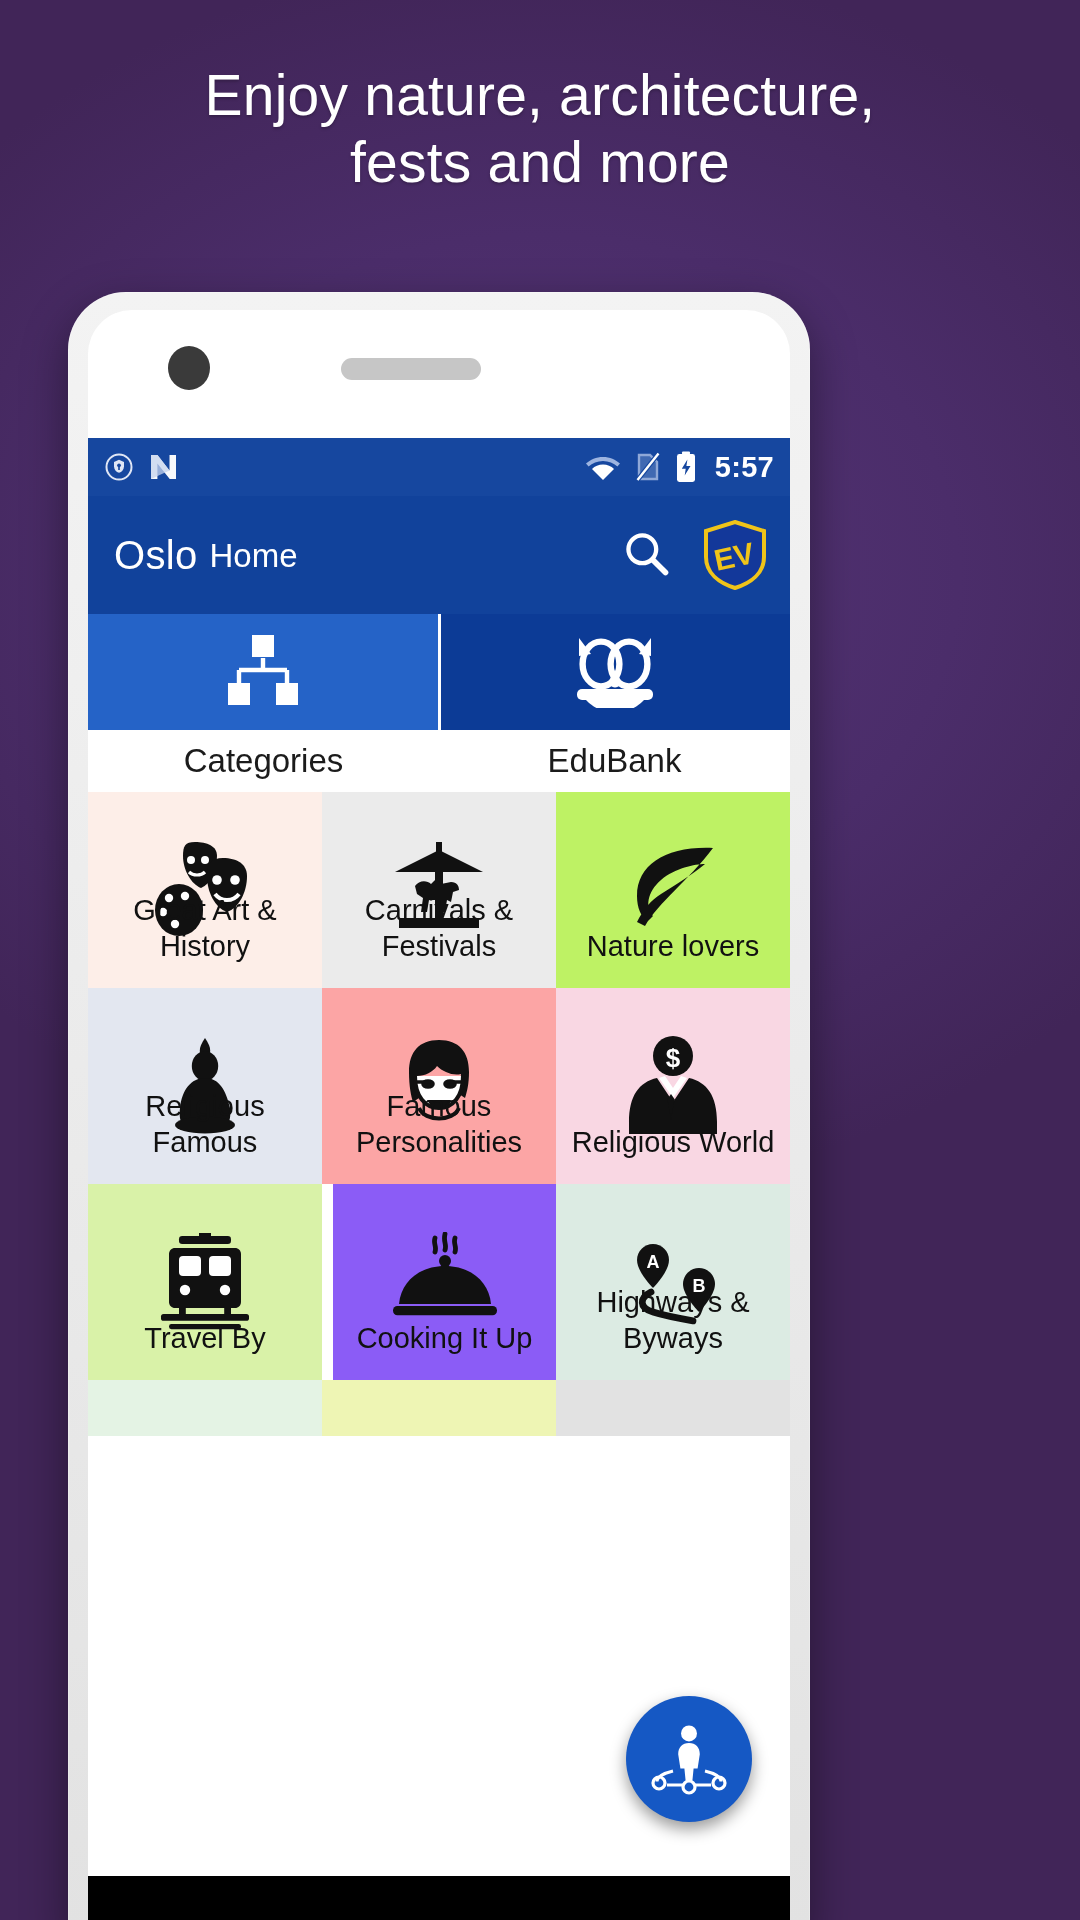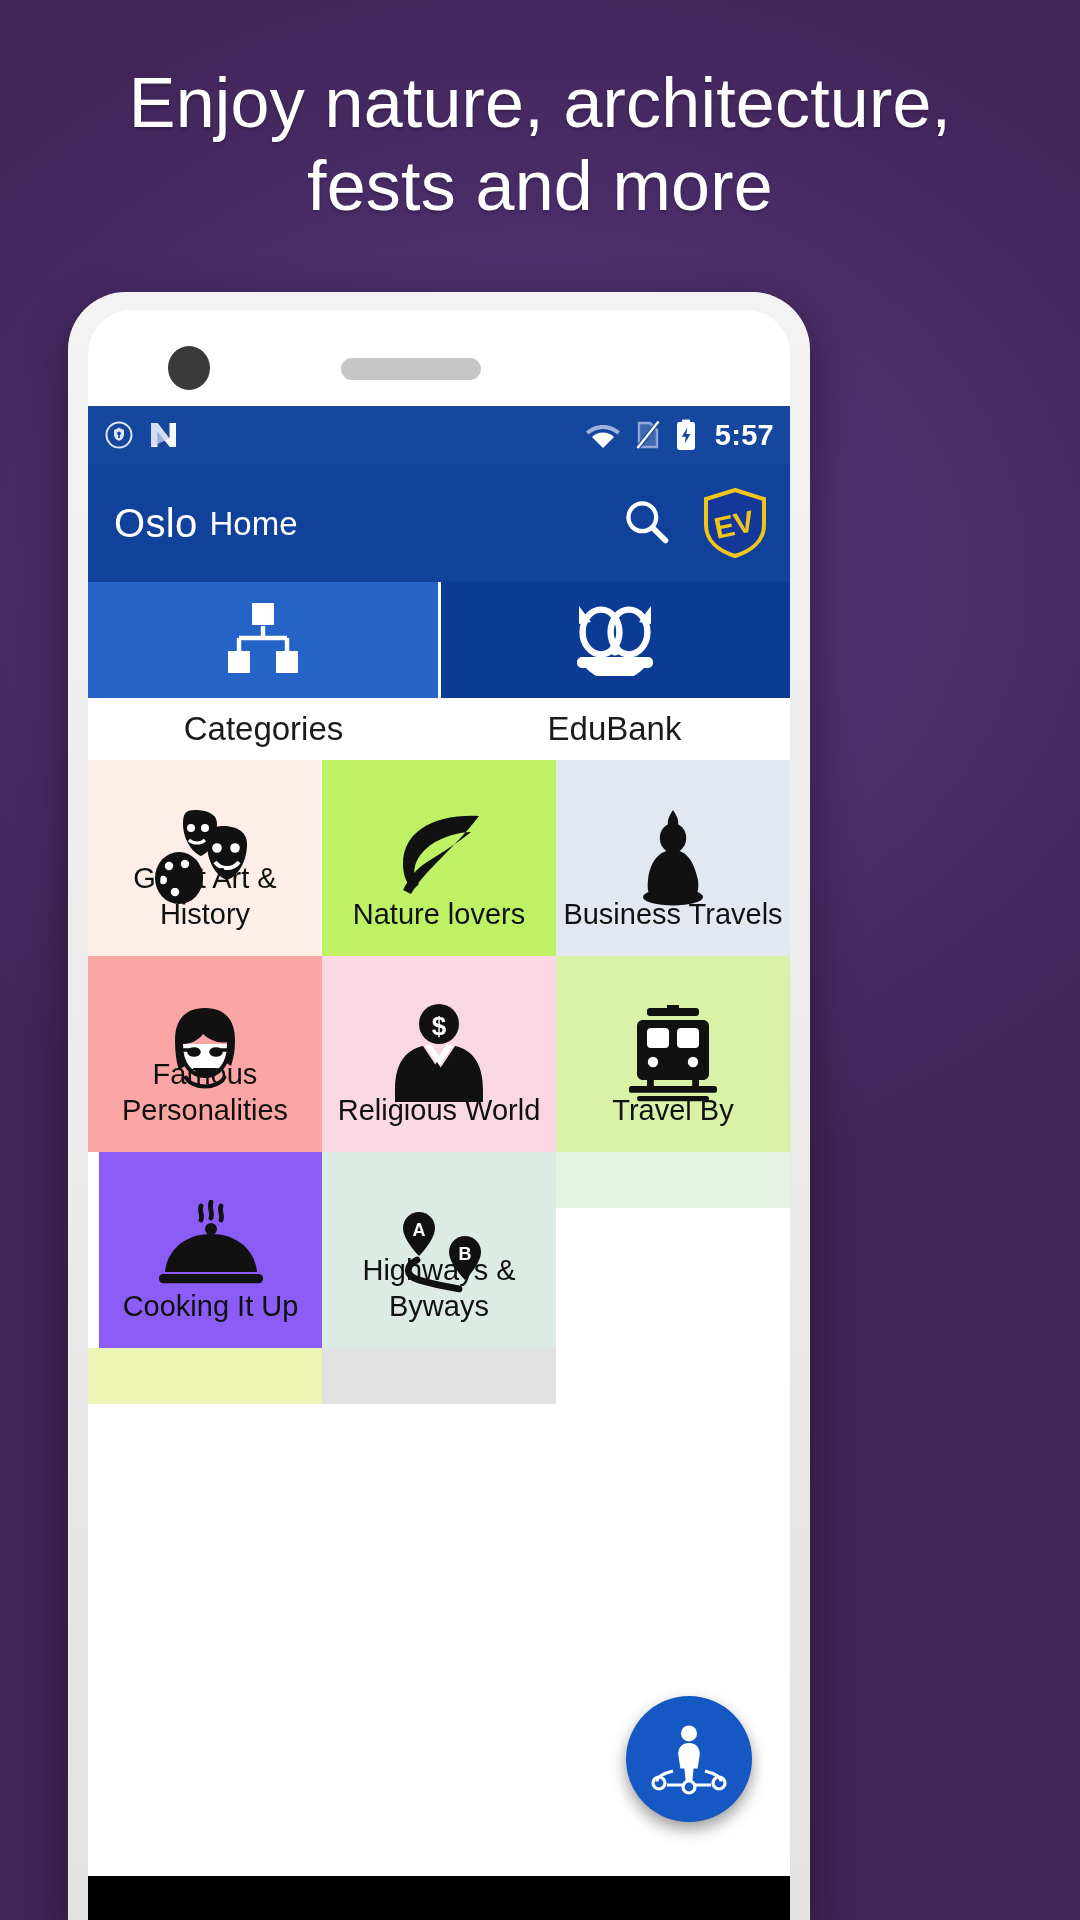--- a/index.html
+++ b/index.html
@@ -12,21 +12,21 @@
     position:absolute;inset:0;
     background:
       radial-gradient(ellipse 760px 620px at 50% 30%, #553577 0%, #4b2d6a 55%, #412558 100%),
       #472a66;
   }
 
   
   #headline{
     position:absolute;left:0;right:0;top:62px;
     text-align:center;color:#ffffff;
-    font-size:70px;line-height:1.18;font-weight:400;
+    font-size:57px;line-height:1.18;font-weight:400;
     letter-spacing:.2px;
     text-shadow:0 2px 3px rgba(0,0,0,.22);
   }
   #headline .l{display:block;}
 
   
   #phone{
     position:absolute;left:68px;top:292px;width:742px;height:1640px;
     background:linear-gradient(180deg,#f3f3f3 0%,#e2e2e2 100%);
     border-radius:58px 58px 0 0;
@@ -48,21 +48,21 @@
 
   
   #screen{
     position:absolute;left:0;top:96px;width:702px;height:1528px;
     background:#ffffff;overflow:hidden;
   }
 
   
   #statusbar{
     position:relative;height:58px;background:#16479f;
-    display:flex;align-items:center;padding:0 16px;box-sizing:border-box;
+    display:flex;align-items:center;padding:0 16px;box-sizing:border-box;margin-top:32px;
   }
   #sb-left{display:flex;align-items:center;gap:14px;}
   #sb-right{margin-left:auto;display:flex;align-items:center;gap:14px;}
   .sb-ico{display:block;}
   #sb-time{color:#fff;font-size:29px;font-weight:700;letter-spacing:.3px;margin-left:4px;}
 
   
   #appbar{
     position:relative;height:118px;background:#11429b;
     display:flex;align-items:center;padding:0 22px 0 26px;box-sizing:border-box;
@@ -252,40 +252,52 @@
               <ellipse cx="14" cy="36" rx="12" ry="13" fill="#111"></ellipse>
               <circle cx="9" cy="30" r="2.1" fill="#fff"></circle>
                 <circle cx="17" cy="29" r="2.1" fill="#fff"></circle>
               <circle cx="6" cy="37" r="2.1" fill="#fff"></circle>
                 <circle cx="12" cy="43" r="2.1" fill="#fff"></circle>
             </svg>
           </div>
           <div class="clabel">Great Art &amp; History</div>
         </div>
 
+        <div class="cell" style="background: rgb(235, 235, 235);">
+          <div class="glyph">
+            <svg width="104" height="104" viewBox="0 0 52 52">
+              <rect x="24.5" y="2" width="3" height="7" fill="#111"></rect>
+              <path d="M26 6 L48 17 H4 Z" fill="#111"></path>
+              <rect x="24" y="17" width="4" height="26" fill="#111"></rect>
+              <path d="M14 24c2-3 6-3 8-1l3-3 2 3 5-1c3 0 4 2 4 4l-3 1-1 5-2-1-1 6h-3l1-6h-6l-1 6h-3l1-7-3-2z" fill="#111"></path>
+              <rect x="6" y="40" width="40" height="5" fill="#111"></rect>
+            </svg>
+          </div>
+          <div class="clabel">Carnivals &amp; Festivals</div>
+        </div>
 
         <div class="cell" style="background: #bef264;">
           <div class="glyph">
             <svg width="104" height="104" viewBox="0 0 52 52">
               <path d="M46 5C23 4 8 13 8 29c0 6 2 10 5 13l3-3C12 35 13 27 20 21c7-6 17-8 22-8-6 5-14 10-22 15-5 3-9 8-12 14l4 2C19 32 33 22 46 5z" fill="#111"></path>
             </svg>
           </div>
           <div class="clabel">Nature lovers</div>
         </div>
 
         <div class="cell" style="background: rgb(227, 231, 240);">
           <div class="glyph">
             <svg width="92" height="104" viewBox="0 0 46 52">
               <path d="M23 2c1.8 2.6 2.6 4.6 2.6 6.2 0 2.2-1.2 3-2.6 3s-2.6-.8-2.6-3C20.4 6.6 21.2 4.6 23 2z" fill="#111"></path>
               <ellipse cx="23" cy="16" rx="6.6" ry="7.4" fill="#111"></ellipse>
               <path d="M23 22c-7 0-11.5 6-12.5 15-.4 3.4 0 5.6.6 7h23.8c.6-1.4 1-3.6.6-7C33.5 28 30 22 23 22z" fill="#111"></path>
               <ellipse cx="23" cy="45.5" rx="15" ry="4.2" fill="#111"></ellipse>
             </svg>
           </div>
-          <div class="clabel">Business Travels</div>
+          <div class="clabel">Religious Famous</div>
         </div>
 
         <div class="cell" style="background: #fca5a5;">
           <div class="glyph">
             <svg width="96" height="104" viewBox="0 0 48 52">
               <path d="M24 3c10 0 15 6 15 16 0 6-1 10-2 13l-3-2 1-10c-4 1-9-1-12-4-2 3-6 5-10 5l1 11-3 2c-1-3-2-8-2-15C9 9 14 3 24 3z" fill="#111"></path>
               <path d="M12 21c0 10 5 16 12 16s12-6 12-16" fill="#fff" stroke="#111" stroke-width="2"></path>
               <ellipse cx="18.5" cy="25" rx="3.4" ry="2.4" fill="#111"></ellipse>
               <ellipse cx="29.5" cy="25" rx="3.4" ry="2.4" fill="#111"></ellipse>
               <path d="M13 24h7M28 24h7" stroke="#111" stroke-width="1.8"></path>

